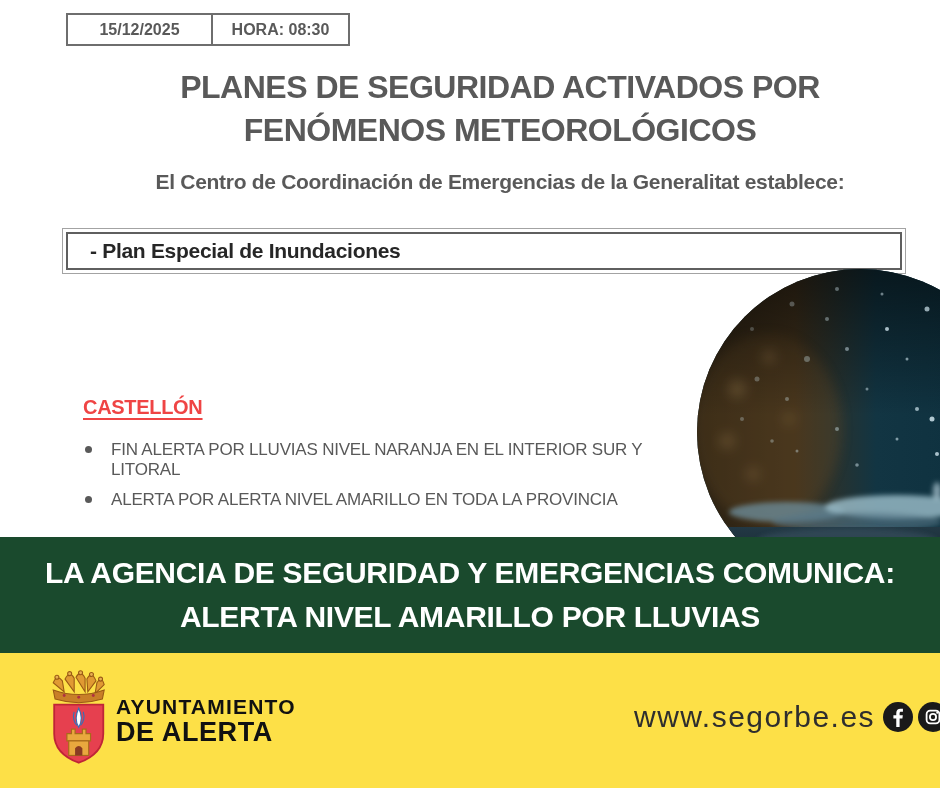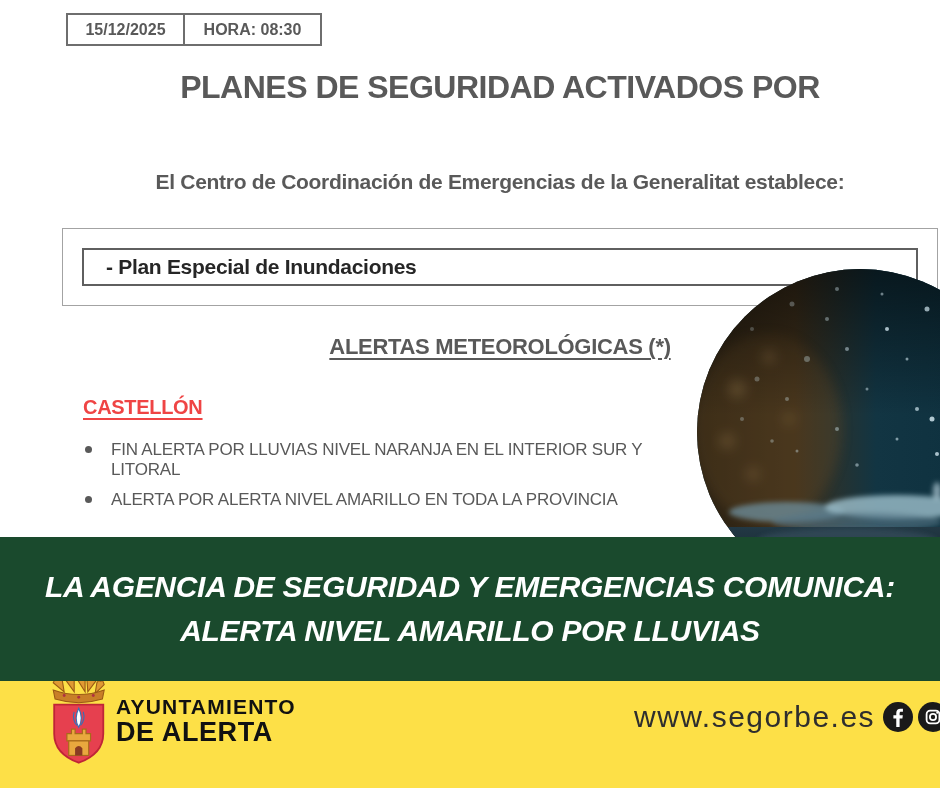--- a/index.html
+++ b/index.html
@@ -9,34 +9,34 @@
   }
   
   .datebox{
     position:absolute;left:66px;top:13px;display:flex;
     border:2px solid #6e6e6e;height:29px;
   }
   .datebox .cell{
     display:flex;align-items:center;justify-content:center;
     font-size:16px;font-weight:bold;color:#595959;
   }
-  .datebox .cell.date{width:115px;}
+  .datebox .cell.date{width:143px;}
   .datebox .cell.time{width:135px;border-left:2px solid #6e6e6e;}
   
   .doc-title{
     position:absolute;left:60px;right:0;top:66px;text-align:center;
     font-size:32px;font-weight:bold;color:#595959;line-height:43px;letter-spacing:-0.5px;
   }
   .doc-subtitle{
     position:absolute;left:60px;right:0;top:170px;text-align:center;
     font-size:21px;font-weight:bold;color:#595959;letter-spacing:-0.3px;
   }
   .planbox-outer{
     position:absolute;left:62px;top:228px;width:836px;
-    border:1px solid #a3a3a3;padding:19px;
+    border:1px solid #a3a3a3;padding:3px;
   }
   .planbox-inner{
     border:2px solid #5f5f5f;height:34px;line-height:34px;
     padding-left:22px;font-size:21px;font-weight:600;color:#262626;letter-spacing:-0.3px;
   }
   .alerts-heading{
     position:absolute;left:60px;right:0;top:334px;text-align:center;
     font-size:22px;font-weight:bold;color:#595959;letter-spacing:-0.3px;
   }
   .alerts-heading span{text-decoration:underline;text-decoration-thickness:2px;text-underline-offset:4px;}
@@ -57,23 +57,23 @@
     margin:6px 19px 0 0;
   }
   
   .rain-circle{
     position:absolute;left:697px;top:269px;width:326px;height:326px;
     border-radius:50%;overflow:hidden;z-index:5;background:#11303c;
   }
   .rain-circle svg{display:block;}
   
   .banner{
-    position:absolute;left:0;top:537px;width:940px;height:144px;z-index:6;
+    position:absolute;left:0;top:537px;width:940px;height:116px;z-index:6;
     background:#1a4a2d;color:#ffffff;
-    display:flex;flex-direction:column;align-items:center;justify-content:center;font-style:italic;
+    display:flex;flex-direction:column;align-items:center;justify-content:center;
   }
   .banner .line{
     font-size:30px;font-weight:bold;line-height:44px;letter-spacing:-0.3px;text-align:center;white-space:nowrap;
   }
   
   .footer{position:absolute;left:0;top:653px;width:940px;height:135px;background:#fde047;}
   .crest{position:absolute;left:44px;top:17px;}
   .orgname{position:absolute;left:116px;top:43px;color:#111111;}
   .orgname .l1{font-size:21px;font-weight:bold;letter-spacing:1.2px;line-height:22px;}
   .orgname .l2{font-size:27px;font-weight:bold;letter-spacing:0.6px;line-height:29px;}
@@ -90,31 +90,29 @@
 
 <div class="canvas">
 
   <div class="datebox">
     <div class="cell date">15/12/2025</div>
     <div class="cell time">HORA: 08:30</div>
   </div>
 
   <div class="doc-title">
     <div>PLANES DE SEGURIDAD ACTIVADOS POR</div>
+    <div>FENÓMENOS METEOROLÓGICOS</div>
   </div>
 
   <div class="doc-subtitle">El Centro de Coordinación de Emergencias de la Generalitat establece:</div>
 
   <div class="planbox-outer">
     <div class="planbox-inner">- Plan Especial de Inundaciones</div>
   </div>
 
-  <div class="alerts-heading">
-    <span>ALERTAS METEOROLÓGICAS (*)</span>
-  </div>
 
   <div class="province-heading">CASTELLÓN</div>
 
   <ul class="alert-list">
     <li>
       <span class="dot"></span>
       <span>FIN ALERTA POR LLUVIAS NIVEL NARANJA EN EL INTERIOR SUR Y LITORAL</span>
     </li>
     <li>
       <span class="dot"></span>

